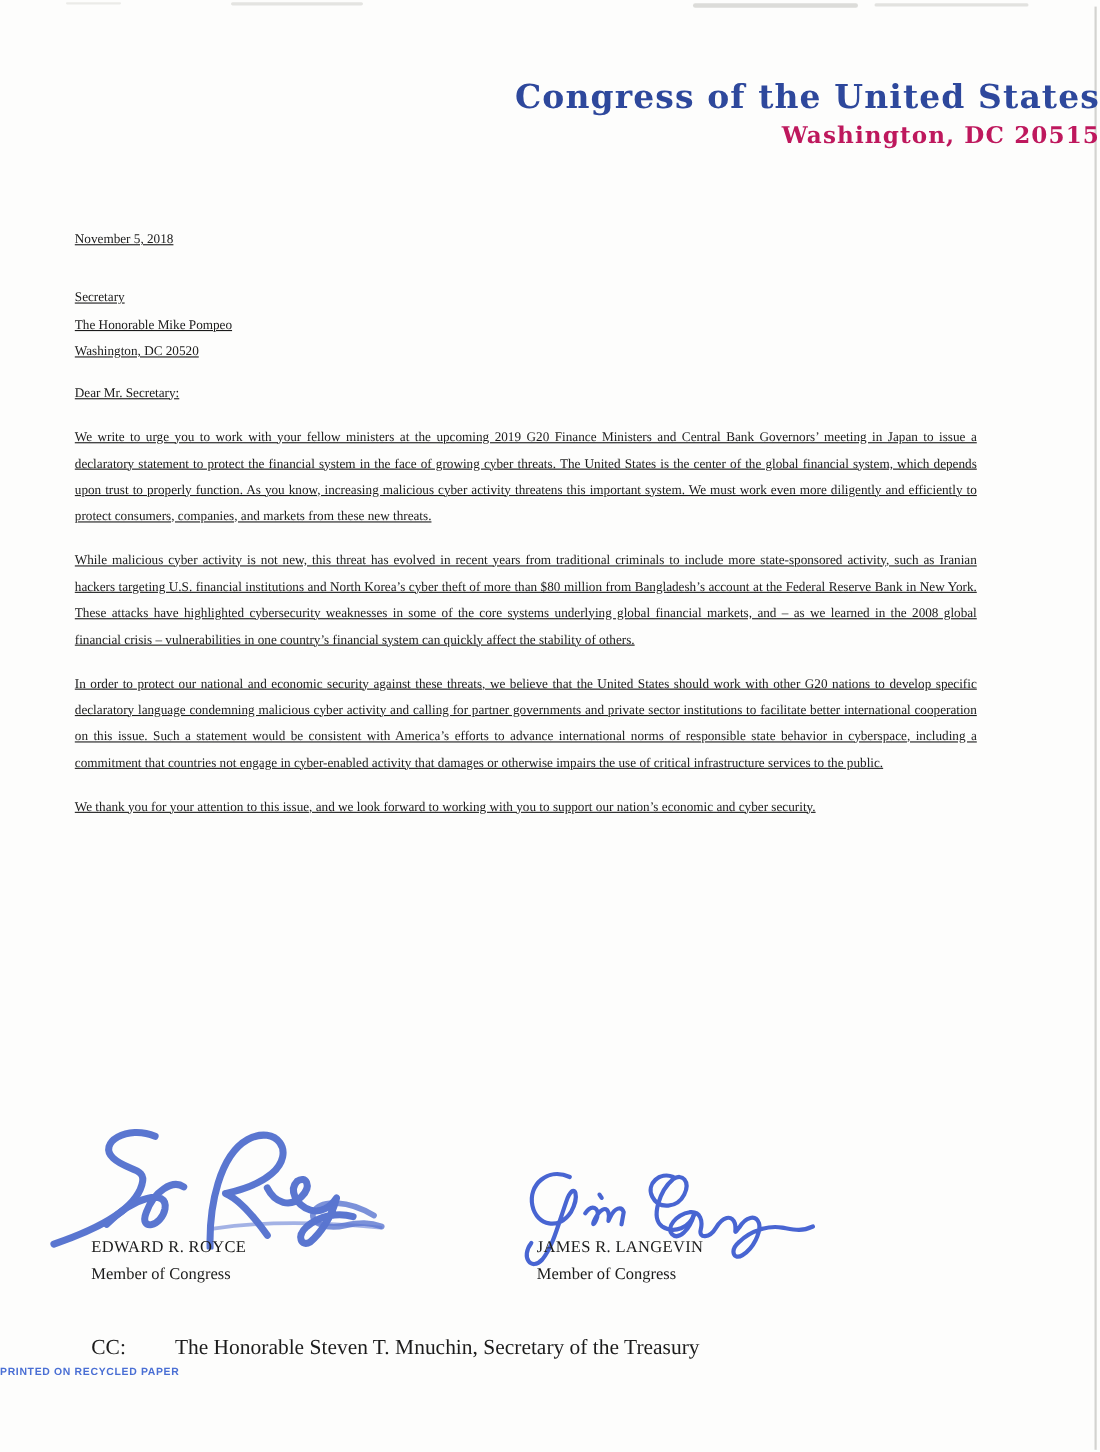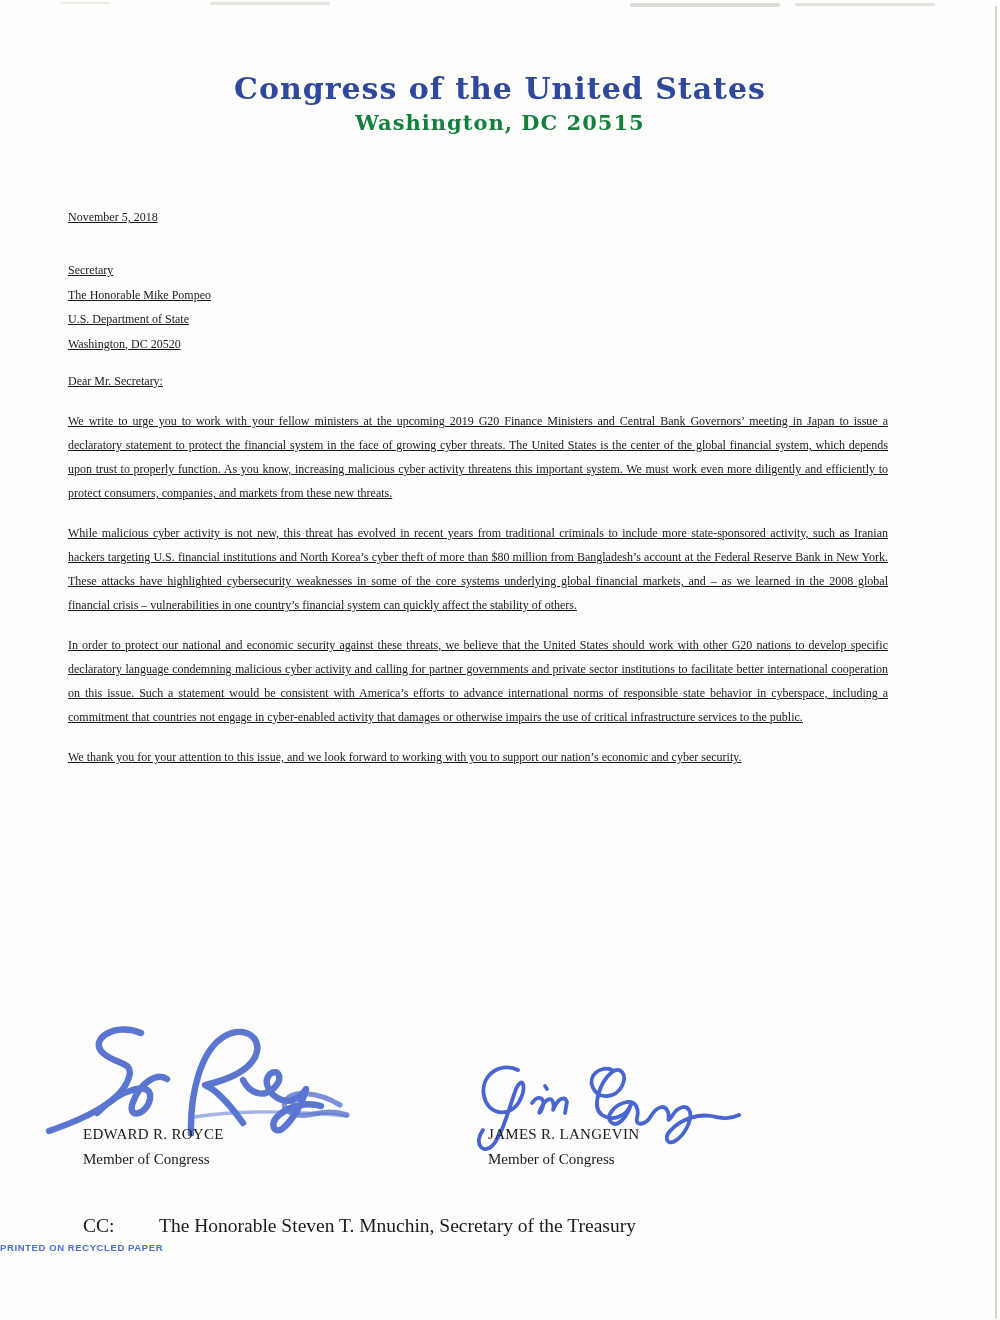--- a/index.html
+++ b/index.html
@@ -9,28 +9,28 @@
     font-family:"Liberation Serif", serif; color:#1b1b1b;
   }
   
   .scan-streak { position:absolute; border-radius:2px; }
   .streak-1 { top:2px; left:210px; width:120px; height:3px; background:#e4e4e1; }
   .streak-2 { top:3px; left:630px; width:150px; height:4px; background:#dcdcd9; }
   .streak-3 { top:3px; left:795px; width:140px; height:3px; background:#e2e2df; }
   .streak-4 { top:2px; left:60px;  width:50px;  height:2px; background:#ebebe8; }
   .scan-edge-right { position:absolute; top:6px; right:3px; width:2px; height:1312px; background:#d3d3d0; }
 
-  .letterhead { position:absolute; top:72px; left:0; right:0; text-align:center; }
+  .letterhead { position:absolute; top:72px; left:0; right:0; text-align:right; }
   .lh-title {
     font-family:"DejaVu Serif", serif; font-weight:bold;
     font-size:30px; line-height:34px; letter-spacing:1px; color:#2e489c;
   }
   .lh-sub {
     font-family:"DejaVu Serif", serif; font-weight:bold;
-    font-size:21px; line-height:25px; letter-spacing:1px; color:#15803d; margin-top:4px;
+    font-size:21px; line-height:25px; letter-spacing:1px; color:#be185d; margin-top:4px;
   }
 
   .letter-body { position:absolute; left:68px; top:205px; width:820px; font-size:12px; line-height:24px;text-decoration:underline; }
   .date-line { margin-bottom:29px; }
   .recipient-block { margin-bottom:13px; }
   .recipient-block div { line-height:24.5px; }
   .salutation { margin-bottom:16px; }
   p.para { margin:0 0 16px 0; text-align:justify; }
   .closing { margin-top:2px; }
 
@@ -69,21 +69,20 @@
     <div class="lh-title">Congress of the United States</div>
     <div class="lh-sub">Washington, DC 20515</div>
   </div>
 
   <div class="letter-body">
     <div class="date-line">November 5, 2018</div>
 
     <div class="recipient-block">
       <div>Secretary</div>
       <div>The Honorable Mike Pompeo</div>
-      <div>U.S. Department of State</div>
       <div>Washington, DC 20520</div>
     </div>
 
     <div class="salutation">Dear Mr. Secretary:</div>
 
     <p class="para">We write to urge you to work with your fellow ministers at the upcoming 2019 G20 Finance Ministers and Central Bank Governors’ meeting in Japan to issue a declaratory statement to protect the financial system in the face of growing cyber threats. The United States is the center of the global financial system, which depends upon trust to properly function. As you know, increasing malicious cyber activity threatens this important system. We must work even more diligently and efficiently to protect consumers, companies, and markets from these new threats.</p>
     <p class="para">While malicious cyber activity is not new, this threat has evolved in recent years from traditional criminals to include more state-sponsored activity, such as Iranian hackers targeting U.S. financial institutions and North Korea’s cyber theft of more than $80 million from Bangladesh’s account at the Federal Reserve Bank in New York. These attacks have highlighted cybersecurity weaknesses in some of the core systems underlying global financial markets, and – as we learned in the 2008 global financial crisis – vulnerabilities in one country’s financial system can quickly affect the stability of others.</p>
     <p class="para">In order to protect our national and economic security against these threats, we believe that the United States should work with other G20 nations to develop specific declaratory language condemning malicious cyber activity and calling for partner governments and private sector institutions to facilitate better international cooperation on this issue. Such a statement would be consistent with America’s efforts to advance international norms of responsible state behavior in cyberspace, including a commitment that countries not engage in cyber-enabled activity that damages or otherwise impairs the use of critical infrastructure services to the public.</p>
     <p class="para">We thank you for your attention to this issue, and we look forward to working with you to support our nation’s economic and cyber security.</p>
 

